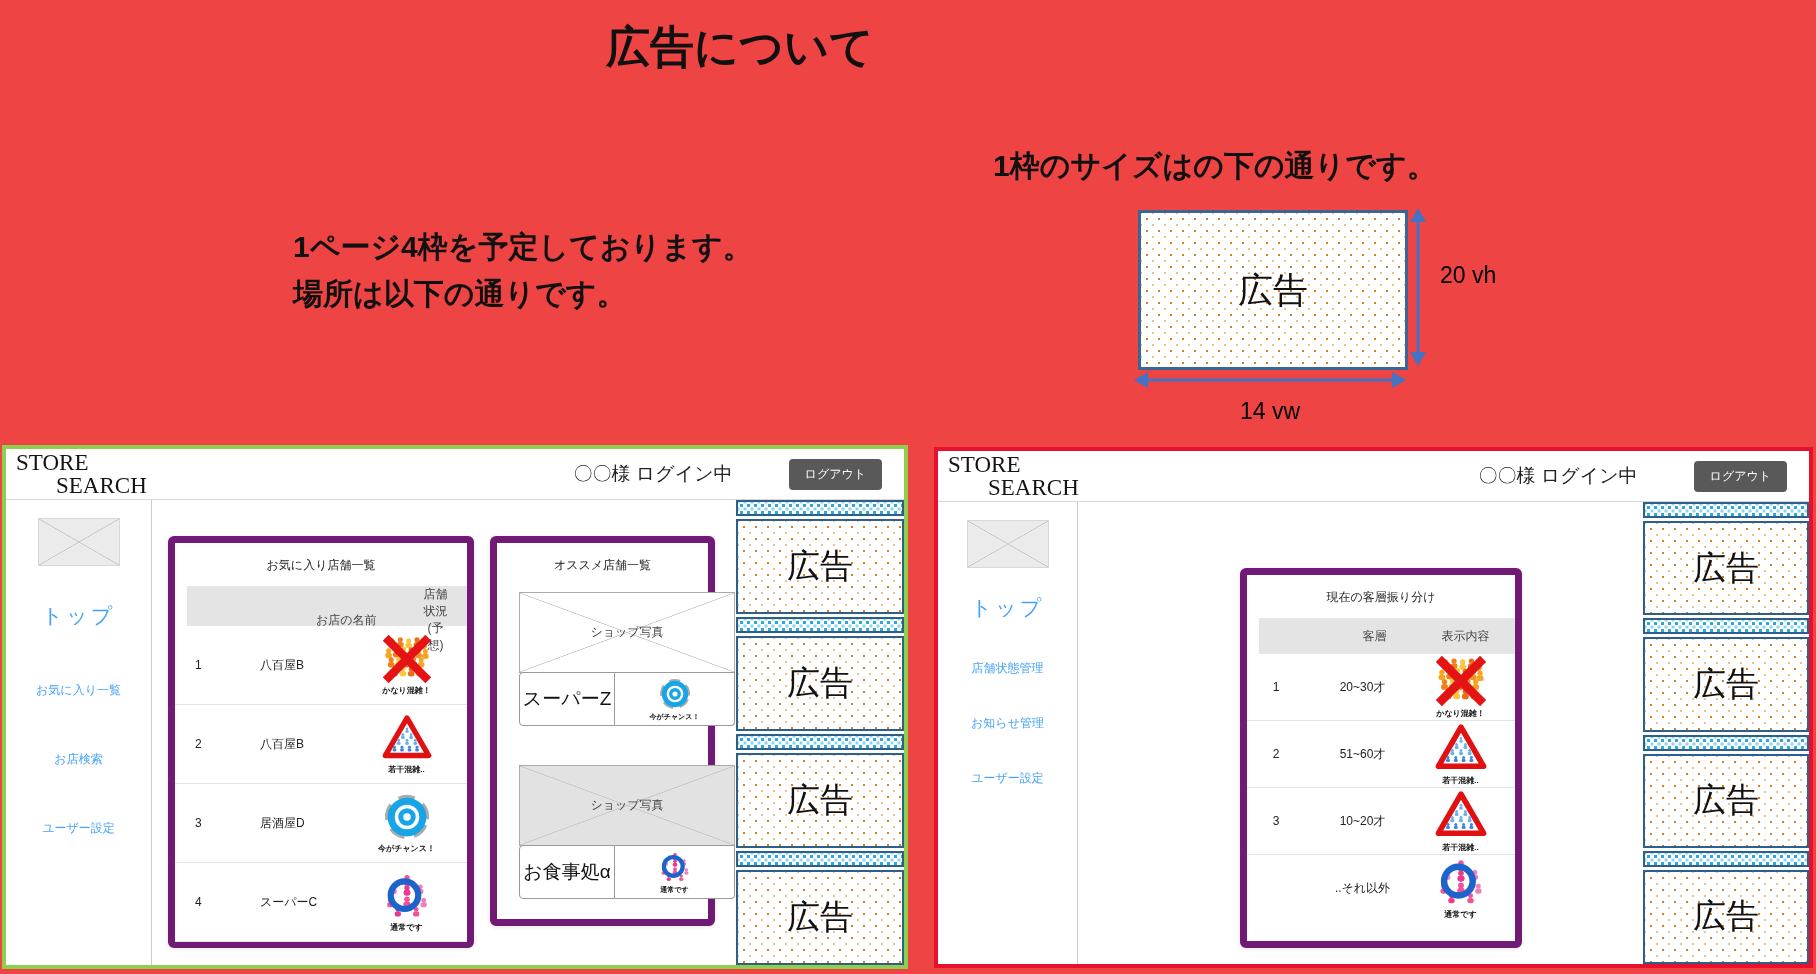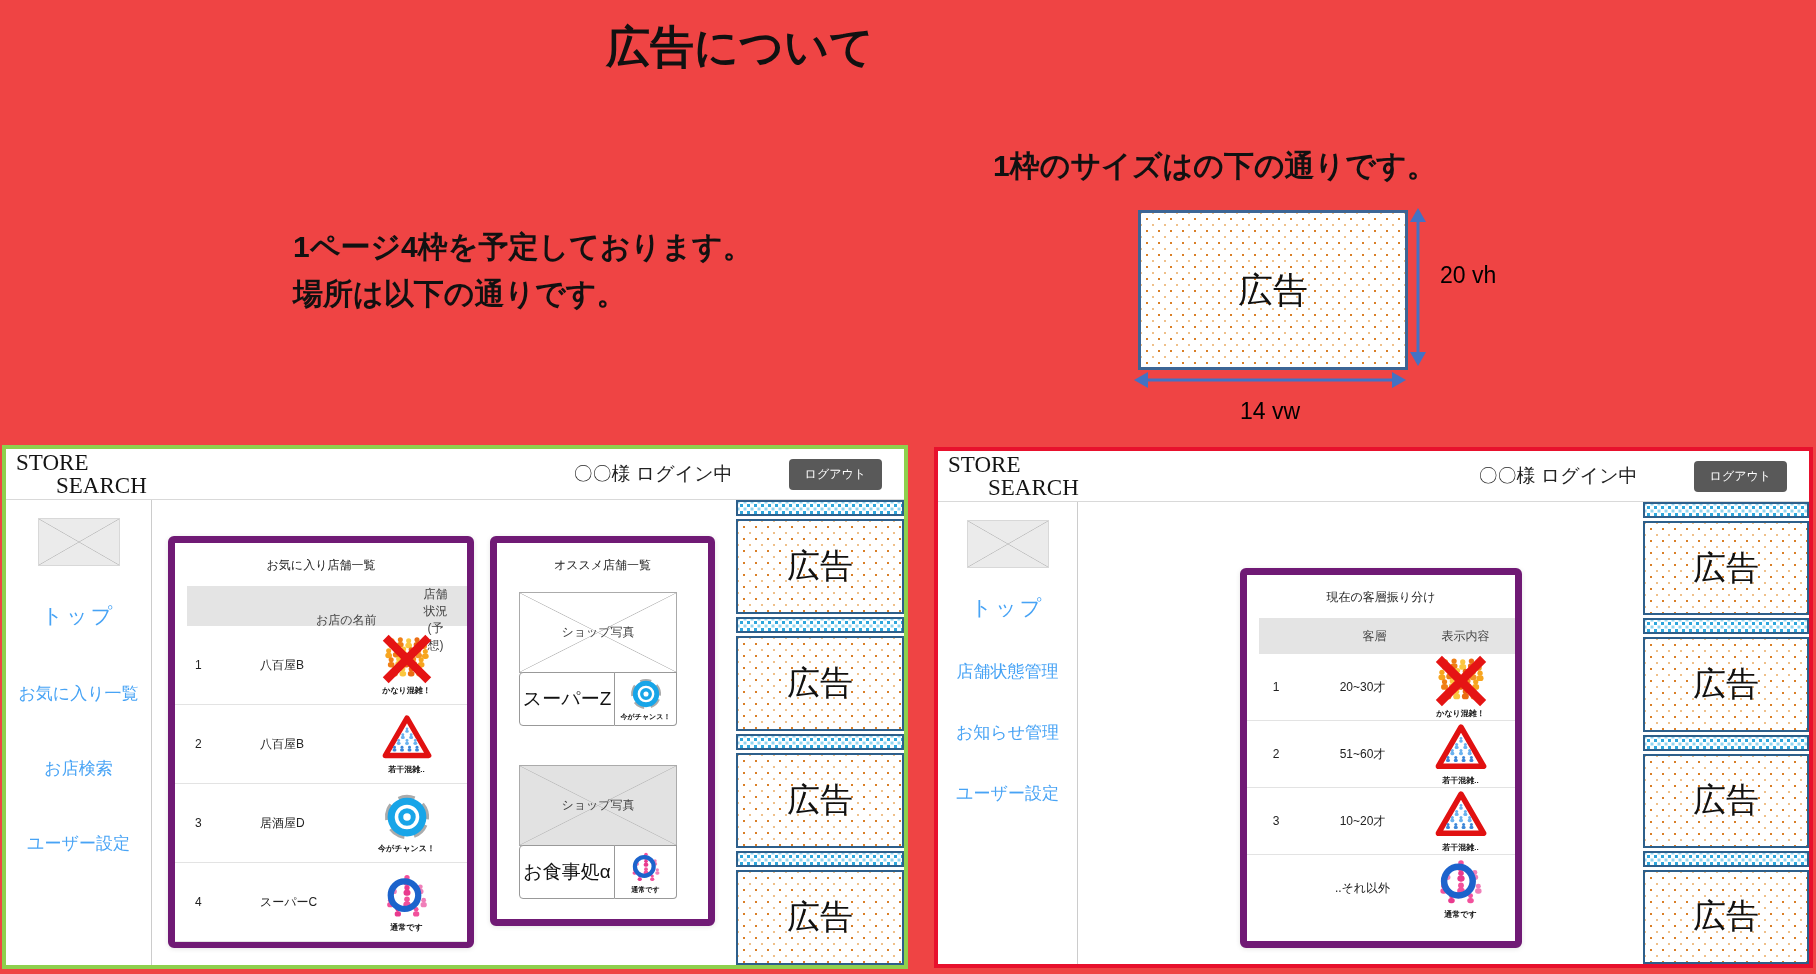--- a/index.html
+++ b/index.html
@@ -46,21 +46,21 @@
     padding:7px 16px;cursor:pointer;font-family:inherit;white-space:nowrap;}
 
   .mock-body{display:flex;height:calc(100% - 51px);}
   .mock-sidebar{border-right:1px solid #ccc;display:flex;flex-direction:column;align-items:center;flex:none;}
   .mock-user .mock-sidebar{width:145px;}
   .mock-owner .mock-sidebar{width:139px;}
   .ph-img{width:80px;height:46px;background-color:#ebebeb;border:1px solid #d8d8d8;margin-top:18px;}
   .xcross{background-image:
     linear-gradient(to top right,transparent calc(50% - 0.7px),#c0c0c0 50%,transparent calc(50% + 0.7px)),
     linear-gradient(to bottom right,transparent calc(50% - 0.7px),#c0c0c0 50%,transparent calc(50% + 0.7px));}
-  .nav{color:#47a3f5;font-size:17px;text-decoration:none;cursor:pointer;white-space:nowrap;}
+  .nav{color:#47a3f5;font-size:12px;text-decoration:none;cursor:pointer;white-space:nowrap;}
   .nav.top{font-size:21px;letter-spacing:3px;}
   .mock-user .nav.top{margin-top:36px;}
   .mock-user .nav + .nav{margin-top:52px;}
   .mock-owner .nav.top{margin-top:26px;}
   .mock-owner .nav + .nav{margin-top:38px;}
 
   .mock-content{position:relative;flex:1;}
 
   
   .card{position:absolute;background:#fff;border:7px solid #701a75;border-radius:6px;
@@ -85,21 +85,21 @@
   .trow .no{padding-left:20px;}
   .segments .trow .no{padding-left:0;text-align:center;}
   .segments .trow .nm{text-align:center;}
   .ic{justify-self:center;display:flex;flex-direction:column;align-items:center;padding-right:14px;}
   .icon{display:block;width:50px;height:50px;}
   .icon svg{width:100%;height:100%;display:block;}
   .segments .icon{width:52px;height:52px;}
   .cap{display:block;font-size:8px;font-weight:700;margin-top:1px;white-space:nowrap;color:#111;}
 
   
-  .shop-card{margin:18px 0 16px 22px;width:158px;cursor:pointer;}
+  .shop-card{margin:18px 0 16px 22px;width:216px;cursor:pointer;}
   .shop-card.second{margin-top:39px;}
   .photo{height:79px;border:1px solid #ababab;display:flex;align-items:center;justify-content:center;
     font-size:12px;color:#444;background-color:#fff;}
   .shop-card.second .photo{background-color:#e2e2e2;}
   .shop-row{display:flex;height:54px;margin-top:-1px;}
   .shop-name{width:94px;border:1px solid #999;background:#fff;display:flex;align-items:center;
     justify-content:center;font-size:19px;border-radius:4px 0 0 4px;}
   .shop-ic{flex:1;border:1px solid #999;border-left:none;background:#fff;display:flex;flex-direction:column;
     align-items:center;justify-content:center;border-radius:0 0 4px 0;}
   .shop-ic .icon{width:34px;height:34px;}

